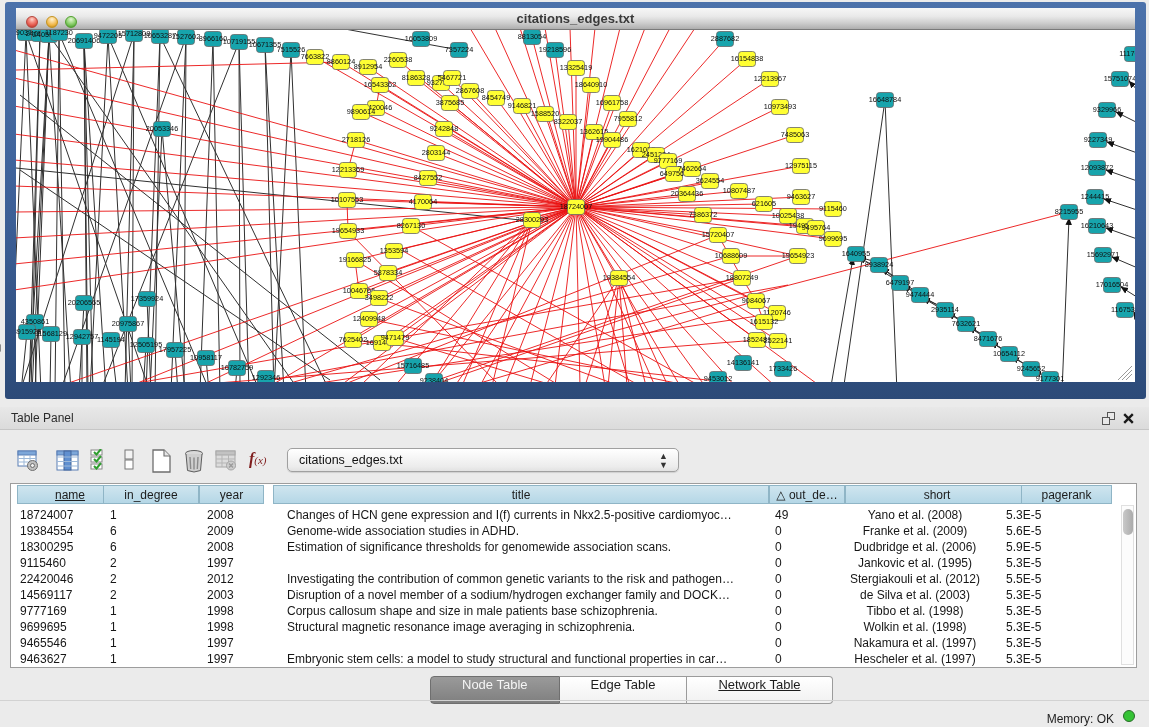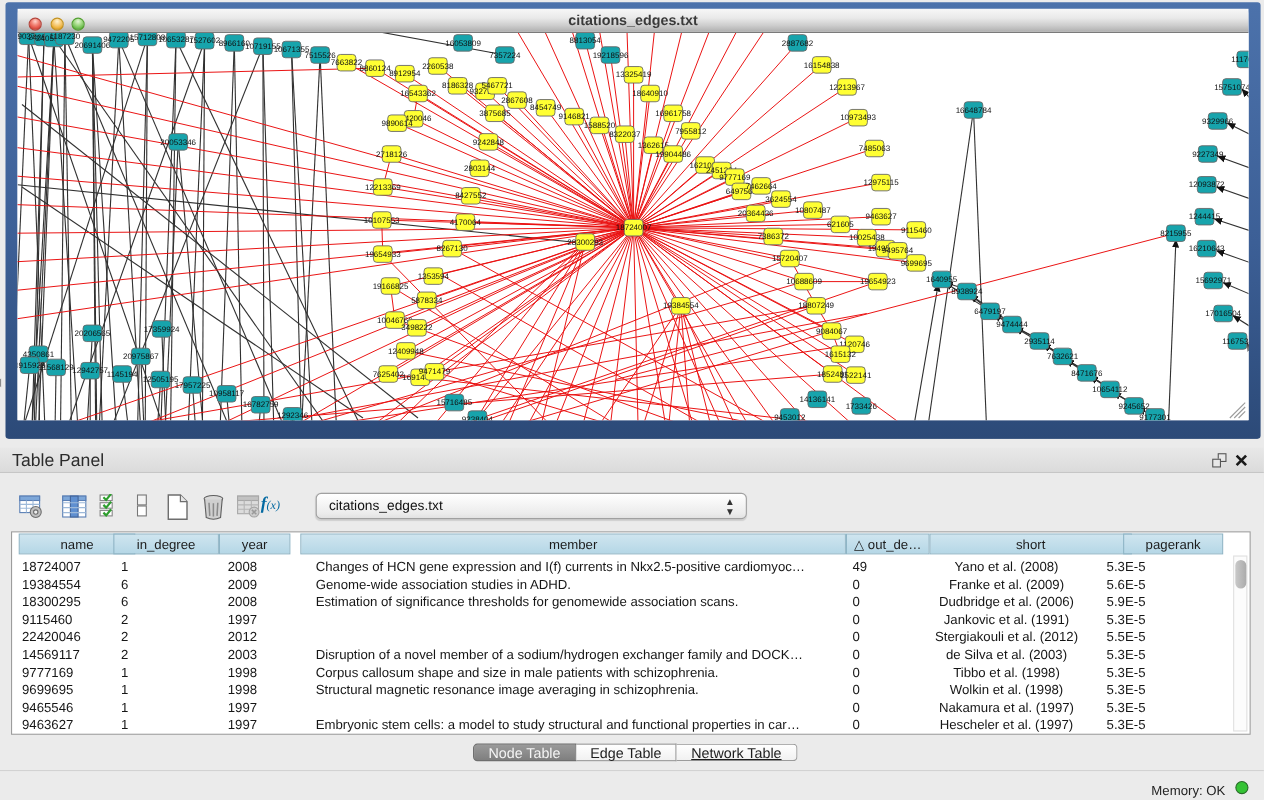--- a/index.html
+++ b/index.html
@@ -15,21 +15,21 @@
 #titlebar span { font-size:13px; font-weight:bold; color:#3a3a3a; line-height:22px; }
 .tl { position:absolute; top:7.5px; width:12px; height:12px; border-radius:50%; }
 #tl-r { left:10px; background:radial-gradient(circle at 50% 25%, #ffd4cc 0%, #f3897c 35%, #e3564a 65%, #a33126 100%); border:0.5px solid #b5453c;}
 #tl-y { left:29.5px; background:radial-gradient(circle at 50% 25%, #fff3cf 0%, #f8d083 35%, #eeb33e 65%, #a8771a 100%); border:0.5px solid #c4931f;}
 #tl-g { left:49px; background:radial-gradient(circle at 50% 25%, #e2f6d4 0%, #a8dd8c 35%, #74c255 65%, #3f7d28 100%); border:0.5px solid #52a02f;}
 #canvas { position:absolute; left:0; top:22px; width:1119px; height:352px; background:#fff; overflow:hidden; }
 
 #panel { position:absolute; left:0; top:399px; width:1149px; height:328px; background:#ebebeb; }
 #phead { position:absolute; left:0; top:8px; width:1149px; height:23px;
   background:linear-gradient(180deg,#e8e8e8,#dbdbdb); border-bottom:1px solid #c6c6c6; }
-#phead .t { position:absolute; left:11px; top:4px; font-size:16px; color:#2c2c2c; }
+#phead .t { position:absolute; left:11px; top:4px; font-size:12px; color:#2c2c2c; }
 #float-ic { position:absolute; left:1102px; top:5px; width:13px; height:13px; }
 #float-ic .s1 { position:absolute; left:0; bottom:0; width:8px; height:8px; border:1.4px solid #555; background:#e8e8e8; z-index:2;}
 #float-ic .s2 { position:absolute; right:0; top:0; width:8px; height:8px; border:1.4px solid #555; background:#e8e8e8;}
 #close-x { position:absolute; left:1123px; top:6px; width:11px; height:11px; }
 
 #toolbar { position:absolute; left:0; top:31px; width:1149px; height:46px; background:#ebebeb; }
 .ic { position:absolute; top:19px; }
 #dropdown { position:absolute; left:287px; top:18px; width:392px; height:24px; border:1px solid #a0a0a0;
   border-radius:5px; background:linear-gradient(180deg,#ffffff,#ececec 80%,#e2e2e2); box-shadow:0 1px 1px rgba(0,0,0,.12);}
 #dropdown span { position:absolute; left:11px; top:4px; font-size:12.5px; color:#111; }
@@ -46,21 +46,21 @@
 .c1 { left:93px; width:90px; }
 .c2 { left:190px; width:70px; }
 .c3 { left:270px; width:470px; }
 .c4 { left:758px; width:66px; }
 .c5 { left:828px; width:140px; text-align:center; }
 .c6 { left:989px; width:86px; }
 #vscroll { position:absolute; left:1110px; top:21px; width:13px; height:160px; background:#fcfcfc; border:1px solid #e0e0e0;}
 #vthumb { position:absolute; left:1px; top:3px; width:10px; height:26px; background:linear-gradient(90deg,#c9c9c9,#ababab); border-radius:6px; }
 
 #tabs { position:absolute; left:430px; top:277px; height:16px; display:flex; }
-.tab { height:16px; border:1px solid #9b9b9b; font-size:13px; line-height:15px; padding:0 13px; background:linear-gradient(180deg,#ffffff,#f1f1f1); color:#1d1d1d; }
+.tab { height:28px; border:1px solid #9b9b9b; font-size:13px; line-height:15px; padding:0 31px; background:linear-gradient(180deg,#ffffff,#f1f1f1); color:#1d1d1d; }
 .tab.sel { background:linear-gradient(180deg,#9a9a9a,#7f7f7f); color:#f5f5f5; border-color:#6f6f6f; border-radius:4px 0 0 4px;}
 .tab.mid { border-left:none; }
 .tab.last { border-left:none; border-radius:0 4px 4px 0;text-decoration:underline; }
 
 #status { position:absolute; left:0; top:301px; width:1149px; height:27px; border-top:1px solid #d2d2d2;text-align:right; }
 #mem { position:absolute; right:35px; top:11px; font-size:12px; color:#222; }
 #dot { position:absolute; right:14px; top:9px; width:12px; height:12px; border-radius:50%; background:#35c335; border:1.5px solid #2a6b2a; }
 </style></head>
 <body>
 <div id="app">
@@ -642,32 +642,32 @@
         <path d="M2 5 L3.5 21.5 Q10 24.5 16.5 21.5 L18 5" fill="#cfcfcf" stroke="#5e5e5e"></path>
         <path d="M6 8 L6.7 20 M10 8.5 V20.5 M14 8 L13.3 20" stroke="#8a8a8a" stroke-width="1.4"></path>
       </svg>
       <svg class="ic" style="left:215px" width="22" height="23">
         <rect x="1" y="2" width="19" height="16" fill="#dcdcdc" stroke="#a8a8a8"></rect>
         <rect x="1" y="2" width="19" height="4" fill="#c2c2c2" stroke="#a8a8a8"></rect>
         <path d="M7 6 V18 M13.5 6 V18 M1 10 H20 M1 14 H20" stroke="#b5b5b5"></path>
         <circle cx="16" cy="16.5" r="4.5" fill="#cdcdcd" stroke="#a5a5a5"></circle>
         <path d="M14 14.5 l4 4 M18 14.5 l-4 4" stroke="#9a9a9a" stroke-width="1.4"></path>
       </svg>
-      <div class="ic" style="left:237px; top:20px; font-family:'Liberation Serif',serif; font-style:italic; font-size:16px; color:#0369a1;"><b>f</b><span style="font-size:11px">(x)</span></div>
+      <div class="ic" style="left:249px; top:20px; font-family:'Liberation Serif',serif; font-style:italic; font-size:16px; color:#7f1d1d;"><b>f</b><span style="font-size:11px">(x)</span></div>
       <div id="dropdown">
           <span>citations_edges.txt</span>
           <div class="arr">▲<br>▼</div>
         </div>
     </div>
     <div id="tablebox">
       <div id="thead">
-        <div class="th" style="left:0px; width:106px;">name</div>
+        <div class="th" style="left:0px; width:106px;text-decoration:underline;">name</div>
         <div class="th" style="left:86px; width:96px;">in_degree</div>
         <div class="th" style="left:182px; width:65px;">year</div>
-        <div class="th" style="left:256px; width:496px;">member</div>
+        <div class="th" style="left:256px; width:496px;">title</div>
         <div class="th" style="left:752px; width:76px;">△ out_de…</div>
         <div class="th" style="left:828px; width:184px;">short</div>
         <div class="th" style="left:984px; width:91px;margin-left:20px;">pagerank</div>
       </div>
       <div id="tbody">
 <div class="tr">
             <div class="c0">18724007</div>
             <div class="c1">1</div>
             <div class="c2">2008</div>
             <div class="c3">Changes of HCN gene expression and I(f) currents in Nkx2.5-positive cardiomyoc…</div>
@@ -691,45 +691,46 @@
             <div class="c3">Estimation of significance thresholds for genomewide association scans.</div>
             <div class="c4">0</div>
             <div class="c5">Dudbridge et al. (2006)</div>
             <div class="c6">5.9E-5</div>
           </div>
 <div class="tr">
             <div class="c0">9115460</div>
             <div class="c1">2</div>
             <div class="c2">1997</div>
             <div class="c4">0</div>
-            <div class="c5">Jankovic et al. (1991)</div>
+            <div class="c5">Jankovic et al. (1995)</div>
             <div class="c6">5.3E-5</div>
           </div>
 <div class="tr">
             <div class="c0">22420046</div>
             <div class="c1">2</div>
             <div class="c2">2012</div>
+            <div class="c3">Investigating the contribution of common genetic variants to the risk and pathogen…</div>
             <div class="c4">0</div>
             <div class="c5">Stergiakouli et al. (2012)</div>
             <div class="c6">5.5E-5</div>
           </div>
 <div class="tr">
             <div class="c0">14569117</div>
             <div class="c1">2</div>
             <div class="c2">2003</div>
             <div class="c3">Disruption of a novel member of a sodium/hydrogen exchanger family and DOCK…</div>
             <div class="c4">0</div>
             <div class="c5">de Silva et al. (2003)</div>
             <div class="c6">5.3E-5</div>
           </div>
 <div class="tr">
             <div class="c0">9777169</div>
             <div class="c1">1</div>
             <div class="c2">1998</div>
-            <div class="c3">Corpus callosum shape and size in male patients with schizophrenia.</div>
+            <div class="c3">Corpus callosum shape and size in male patients base schizophrenia.</div>
             <div class="c4">0</div>
             <div class="c5">Tibbo et al. (1998)</div>
             <div class="c6">5.3E-5</div>
           </div>
 <div class="tr">
             <div class="c0">9699695</div>
             <div class="c1">1</div>
             <div class="c2">1998</div>
             <div class="c3">Structural magnetic resonance image averaging in schizophrenia.</div>
             <div class="c4">0</div>

